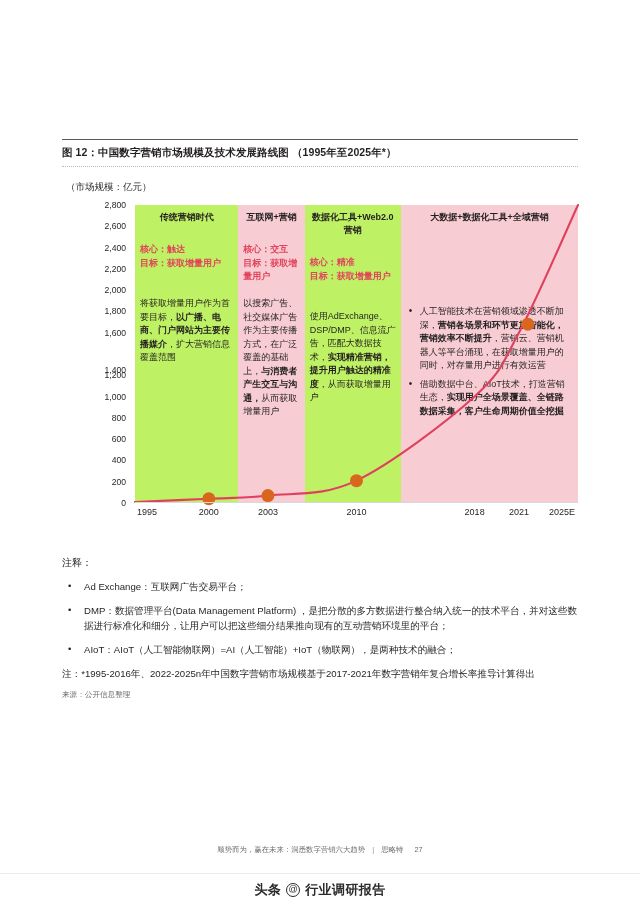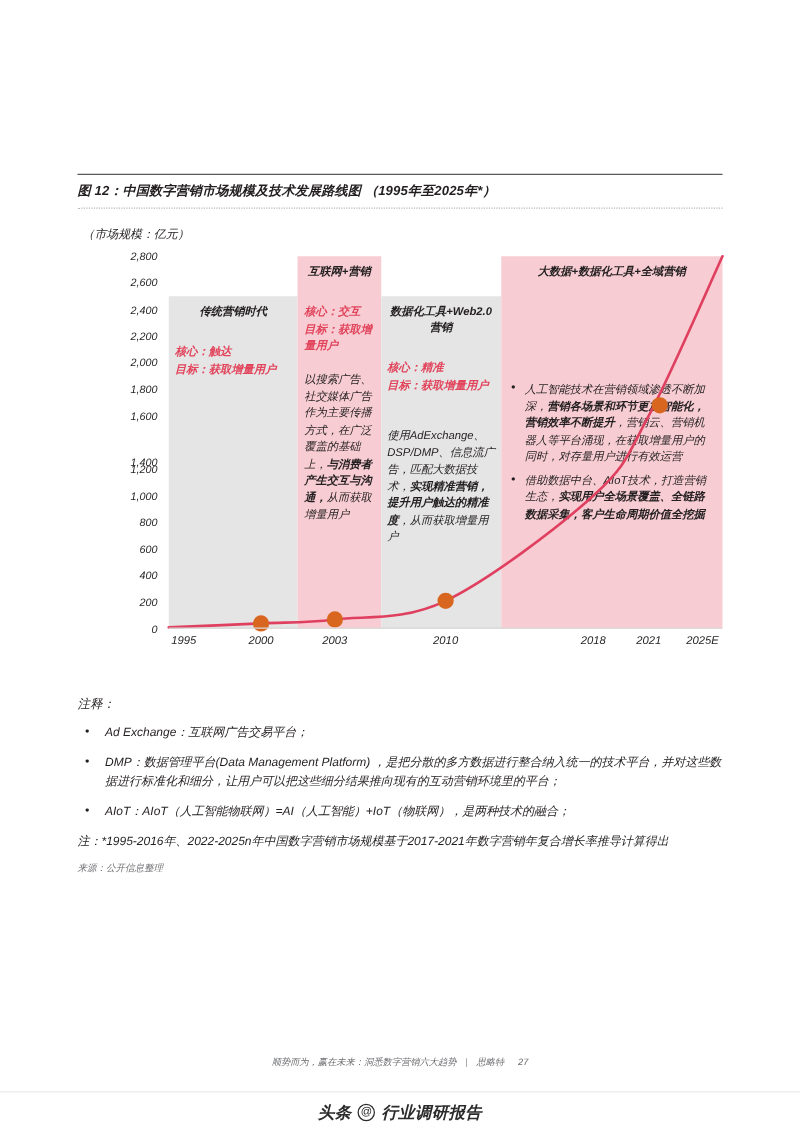--- a/index.html
+++ b/index.html
@@ -16,21 +16,20 @@
     overflow: hidden;
   }
 
   
   #page {
     position: absolute;
     left: 0; top: 0;
     width: 640px;
     height: 759px;
     background: #fff;
-    font-style: italic;
   }
 
   
   #title-rule {
     position: absolute;
     left: 62px; top: 139px;
     width: 516px; height: 1px;
     background: #58595b;
   }
   #fig-title {
@@ -86,21 +85,21 @@
     white-space: nowrap;
   }
 
   
   .band {
     position: absolute;
     top: 0;
     bottom: 0;
     box-sizing: border-box;
   }
-  .band.grey  { background: #e5e5e5; margin-top: 32px; }
+  .band.grey  { background: #bef264; }
   .band.pink  { background: #f7cdd3; }
 
   .band-head {
     position: absolute;
     left: 3px; right: 3px;
     top: 6px;
     text-align: center;
     font-size: 9px;
     font-weight: bold;
     color: #231f20;
@@ -278,20 +277,21 @@
       </div>
 
     <div id="plot">
 
       <div class="band grey" style="left:0%;width:23.33%;">
         <div class="band-head">传统营销时代</div>
         <div class="band-core">
           <div>核心：触达</div>
           <div>目标：获取增量用户</div>
         </div>
+        <div class="band-body" style="top:92px;">将获取增量用户作为首要目标，<b>以广播、电商、门户网站为主要传播媒介</b>，扩大营销信息覆盖范围</div>
       </div>
 
       <div class="band pink" style="left:23.33%;width:15.0%;">
         <div class="band-head">互联网+营销</div>
         <div class="band-core">
           <div>核心：交互</div>
           <div>目标：获取增量用户</div>
         </div>
         <div class="band-body" style="top:92px;">以搜索广告、社交媒体广告作为主要传播方式，在广泛覆盖的基础上，<b>与消费者产生交互与沟通，</b>从而获取增量用户</div>
       </div>

